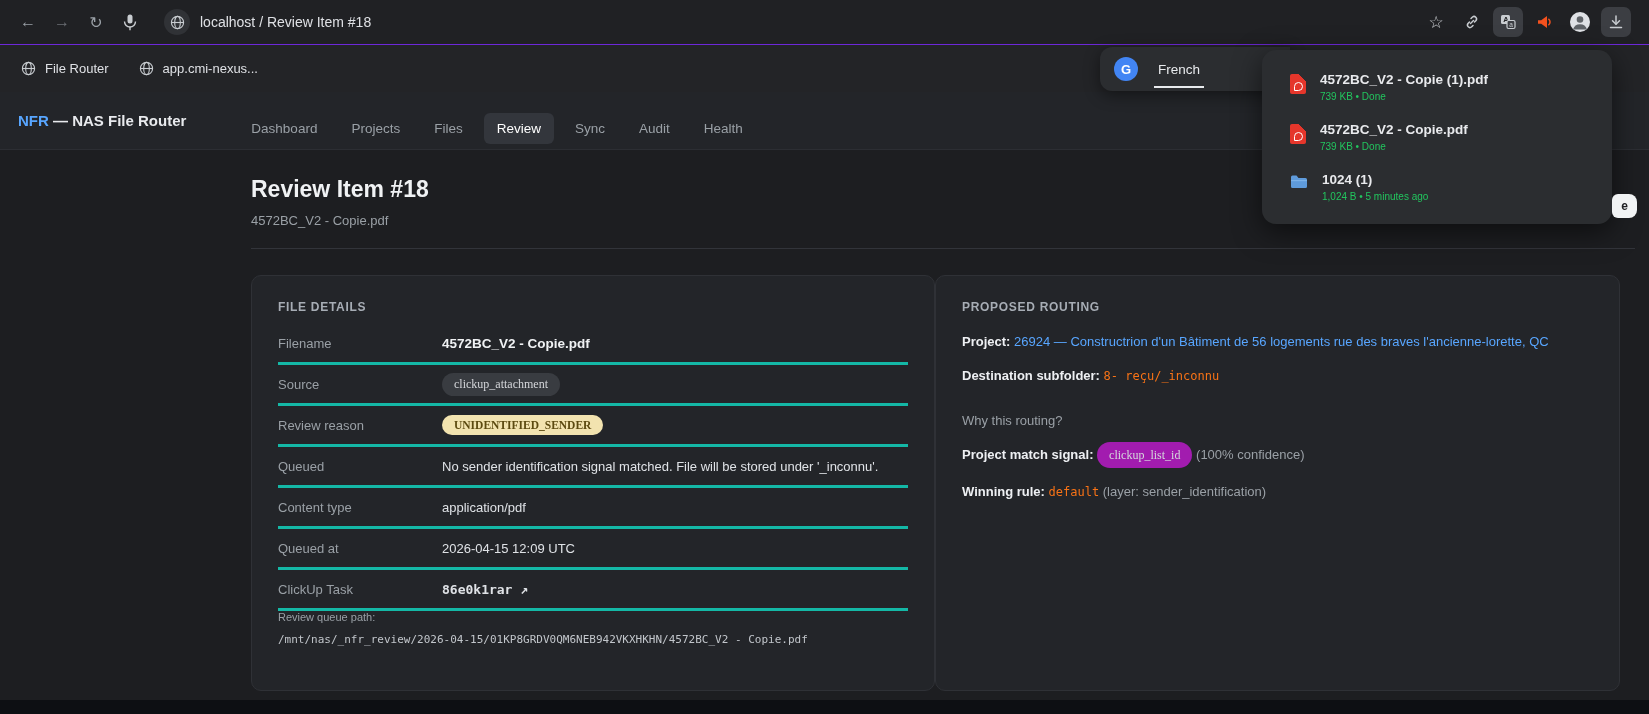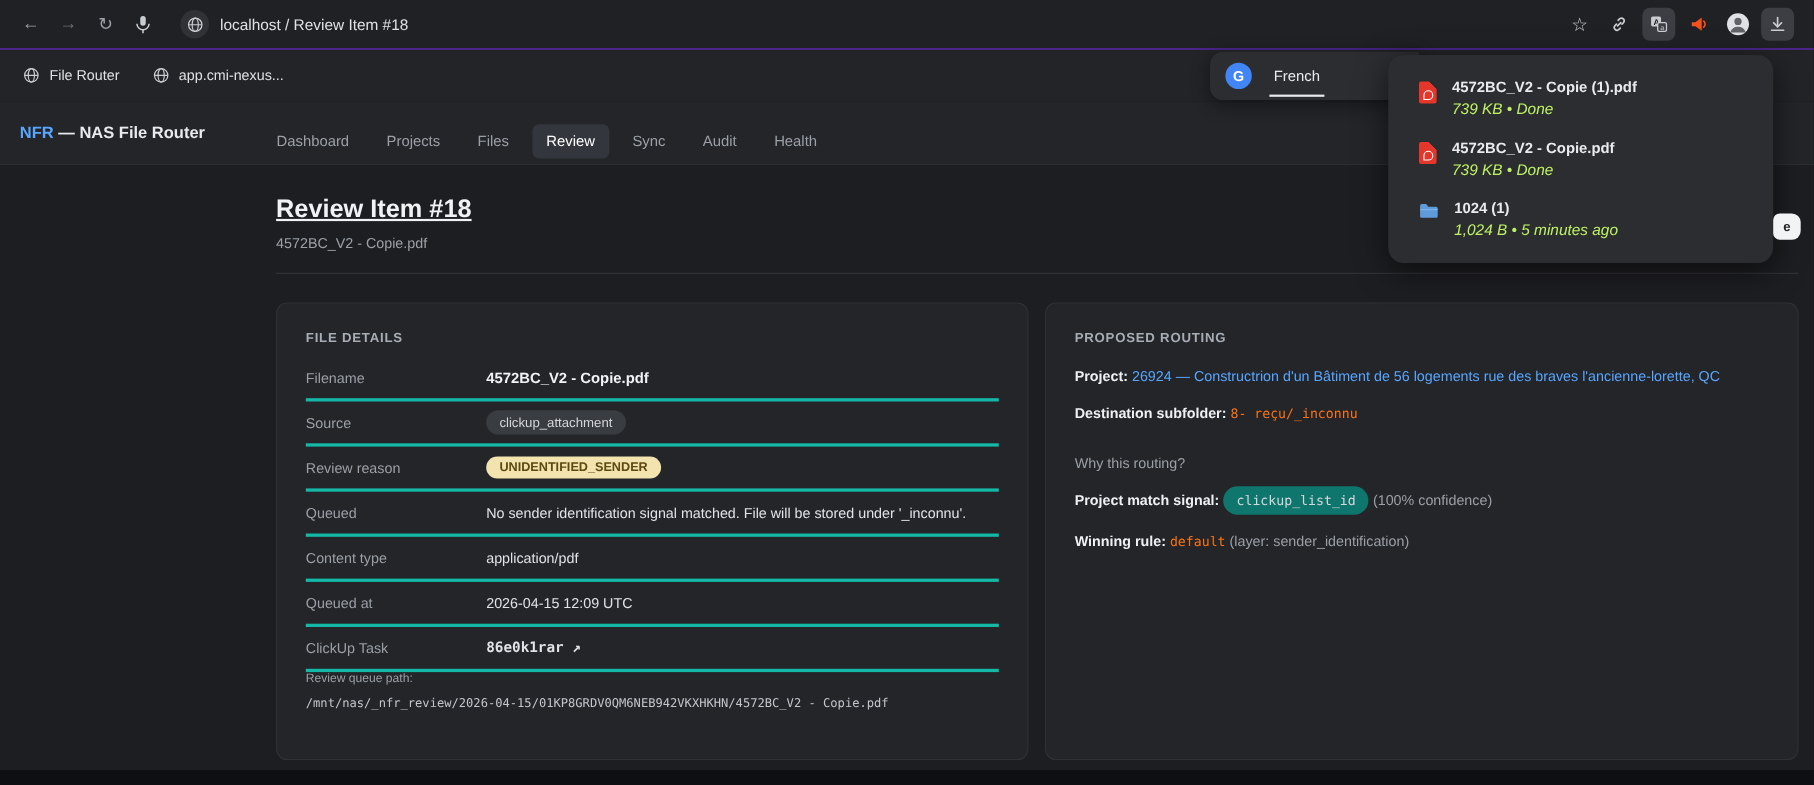--- a/index.html
+++ b/index.html
@@ -32,39 +32,39 @@
   
   .appnav { height:58px; background:#232529; border-bottom:1px solid #2c2e33; display:flex; align-items:center; padding:0 18px; }
   .brand { font-weight:bold; font-size:15px; color:#e8eaed; white-space:nowrap; }
   .brand .nfr { color:#58a6ff; }
   .nav-items { display:flex; gap:8px; margin-left:52px;margin-top:15px; }
   .nav-item { color:#9aa0a6; font-size:13.5px; padding:8px 13px; border-radius:6px; white-space:nowrap; cursor:default; }
   .nav-item.active { background:#33363c; color:#ffffff; }
 
   
   .main { background:#1d1e21; height:550px; padding:26px 14px 0 251px; }
-  .page-title { font-size:23px; font-weight:bold; color:#f0f2f4;text-decoration:underline; }
+  .page-title { font-size:23px; font-weight:bold; color:#f0f2f4; }
   .page-subtitle { margin-top:10px; font-size:13px; color:#9aa0a6; }
   .hdiv { margin-top:20px; width:1384px; border-bottom:1px solid #32343a; }
 
-  .cards { display:flex; gap:15px; margin-top:26px; }
+  .cards { display:flex; margin-top:26px; }
   .card { background:#232529; border:1px solid #2f3136; border-radius:10px; padding:24px 26px; height:416px; }
   .card.left { width:684px; }
   .card.right { width:685px; }
   .card-heading { font-size:12px; font-weight:bold; letter-spacing:.7px; color:#a7adb5; }
 
   .frows { margin-top:10px; }
   .frow { display:flex; align-items:center; min-height:41px; border-bottom:3px solid #14b8a6; }
   .frow .lbl { width:164px; flex:none; color:#9aa0a6; font-size:13px; }
   .frow .val { color:#dfe2e6; font-size:13px; white-space:nowrap; }
   .frow .val.bold { font-weight:bold; color:#f0f2f4; font-size:13.5px; }
-  .pill { display:inline-block; padding:4px 12px; border-radius:999px; font-size:12px; white-space:nowrap; }
+  .pill { display:inline-block; padding:4px 12px; border-radius:999px; font-size:12px; white-space:nowrap;font-family:Liberation Serif, serif; }
   .pill.gray { background:#393c41; color:#d4d6da; }
   .pill.warn { background:#f2e3af; color:#5c4a10; font-weight:bold; font-size:11.5px; }
-  .pill.dark { background:#0f766e; color:#d5d8dc; }
+  .pill.dark { background:#a21caf; color:#d5d8dc; }
   .link { color:#58a6ff; cursor:pointer; }
   .task-link { font-size:13px; font-weight:bold; }
   .queue-label { color:#9aa0a6; font-size:11px; }
   .queue-path { margin-top:10px; font-size:11px; color:#c2c6cb; white-space:nowrap; }
 
   .rline { margin-top:14px; font-size:13px; color:#dfe2e6; line-height:1.5; }
   .rline .b { font-weight:bold; color:#eef0f3; }
   .rline.first { margin-top:18px; }
   .why { margin-top:28px; color:#9aa0a6; font-size:13px; }
   .gray-note { color:#9aa0a6; }
@@ -75,21 +75,21 @@
       border-radius:12px 0 0 12px; z-index:40; display:flex; align-items:center; padding:0 0 0 14px; gap:16px;
       box-shadow:0 4px 16px rgba(0,0,0,.45); }
   .gt-circle { width:24px; height:24px; border-radius:50%; background:#4285f4; color:#fff; font-weight:bold; font-size:13px;
       display:flex; align-items:center; justify-content:center; flex:none; }
   .tr-tab { color:#e8eaed; font-size:13.5px; padding:11px 4px 9px 4px; border-bottom:2px solid #e8eaed; }
 
   .downloads-popup { position:absolute; left:1262px; top:50px; width:350px; background:#2b2d30; border-radius:14px;
       box-shadow:0 8px 28px rgba(0,0,0,.55); padding:12px 0; z-index:50; }
   .dl-item { display:flex; align-items:flex-start; gap:14px; padding:10px 20px 10px 28px; cursor:default; }
   .dl-name { color:#e9eaed; font-size:13.5px; font-weight:bold; white-space:nowrap; }
-  .dl-meta { color:#bef264; font-size:14px; margin-top:4px;font-style:italic; }
+  .dl-meta { color:#22c55e; font-size:10px; margin-top:4px; }
   .dl-ic { margin-top:2px; flex:none; }
   .pdf-ic { width:16px; height:20px; border-radius:2px;
       background:linear-gradient(225deg, #2b2d30 0 5px, #e5362b 5px); position:relative; }
   .pdf-ic::after { content:""; position:absolute; left:4px; top:8px; width:7px; height:7px;
       border:1.6px solid #ffffff; border-radius:50% 50% 50% 0; }
 
   .partial-chip { position:absolute; left:1612px; top:194px; width:25px; height:24px; background:#f1f3f4; color:#202124;
       border-radius:6px 8px 8px 6px; display:flex; align-items:center; justify-content:center;
       font-size:12px; font-weight:bold; z-index:60; }
 </style>

